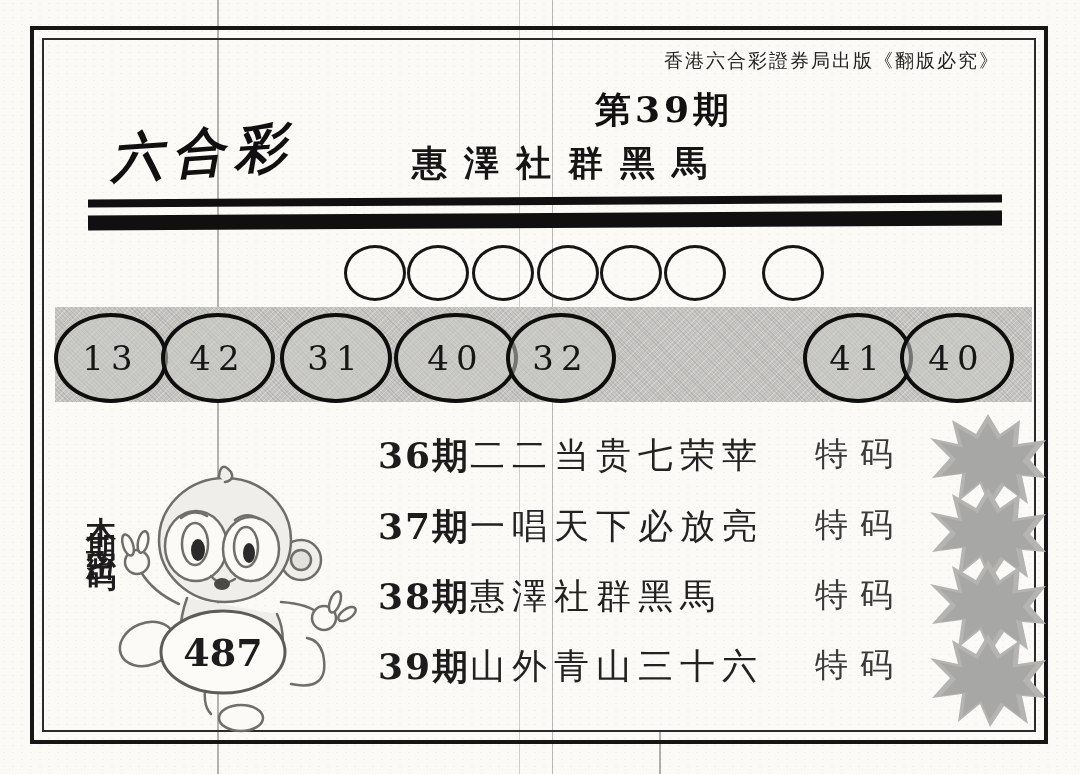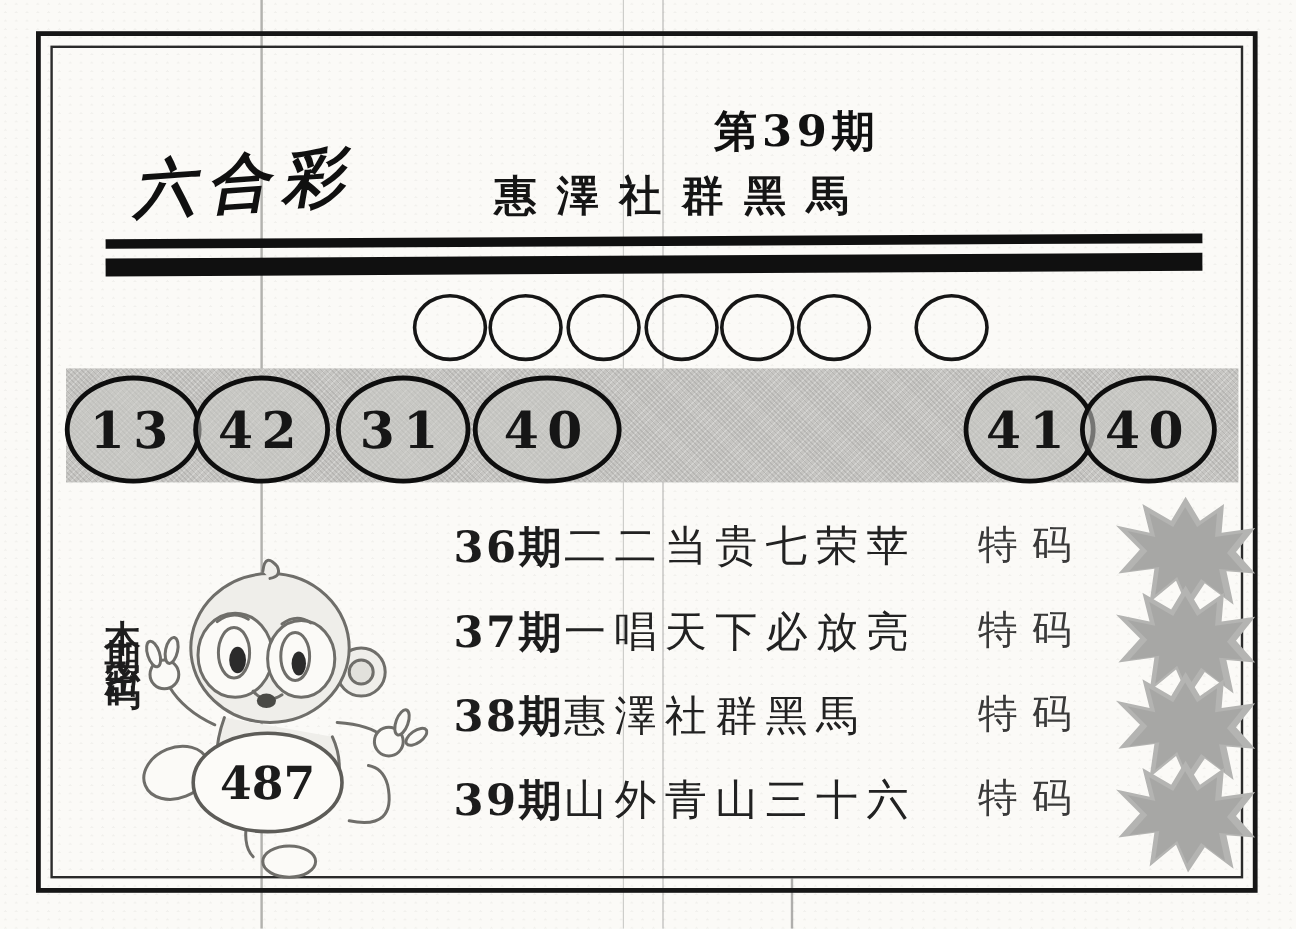--- a/index.html
+++ b/index.html
@@ -23,21 +23,21 @@
   .banner{left:412px;top:140px;font-size:35px;font-weight:bold;letter-spacing:17px;color:#151515;white-space:nowrap;}
   .bar{left:88px;width:914px;background:#101010;transform:rotate(-0.3deg);}
   .bar-thin{top:197px;height:8px;}
   .bar-thick{top:213px;height:15px;}
   .slot{position:absolute;top:245px;width:56px;height:50px;border:3px solid #161616;border-radius:50%;background:transparent;}
   .band{left:55px;top:307px;width:977px;height:95px;background-color:#c6c5c2;
     background-image:repeating-linear-gradient(45deg, rgba(40,40,40,0.10) 0 1px, transparent 1px 3px),
                      repeating-linear-gradient(-45deg, rgba(255,255,255,0.25) 0 1px, transparent 1px 4px);}
   .num-oval{position:absolute;top:313px;height:82px;border:4px solid #0e0e0e;border-radius:50%;
     background:rgba(203,202,199,0.55);display:flex;align-items:center;justify-content:center;
-    font-size:42px;letter-spacing:7px;color:#161616;font-family:"DejaVu Serif",serif;font-weight:bold;}
+    font-size:34px;letter-spacing:7px;color:#161616;font-family:"DejaVu Serif",serif;}
   .row{position:absolute;height:50px;white-space:nowrap;}
   .row .period{position:absolute;left:0;font-size:36px;font-weight:600;color:#1c1c1c;letter-spacing:2px;}
   .row .poem{position:absolute;left:92px;font-size:35px;color:#222;letter-spacing:7px;}
   .row .special{position:absolute;left:437px;font-size:33px;color:#3a3a3a;letter-spacing:12px;}
   .burst{position:absolute;width:122px;height:96px;}
   .secret-label{left:80px;top:492px;writing-mode:vertical-rl;text-orientation:upright;
     font-size:30px;letter-spacing:16px;color:#1d1d1d;font-weight:600;}
   .monkey{left:95px;top:452px;width:262px;height:285px;}
 </style>
 </head>
@@ -46,40 +46,42 @@
 <div class="page">
 
   <div class="crease" style="left:217px;width:2px;background:rgba(70,70,65,0.40);"></div>
   <div class="crease" style="left:519px;width:1px;background:rgba(0,0,0,0.18);"></div>
   <div class="crease" style="left:552px;width:1px;background:rgba(0,0,0,0.26);"></div>
   <div class="abs" style="left:659px;top:732px;width:2px;height:42px;background:rgba(0,0,0,0.30);"></div>
 
   <div class="abs frame-outer"></div>
   <div class="abs frame-inner"></div>
 
+  <div class="abs publisher">香港六合彩證券局出版《翻版必究》</div>
   <div class="abs issue-title">第39期</div>
   <div class="abs logo">六合彩</div>
   <div class="abs banner">惠澤社群黑馬</div>
 
   <div class="abs bar bar-thin"></div>
   <div class="abs bar bar-thick"></div>
 
   <div class="slot" style="left:344px;"></div>
   <div class="slot" style="left:407px;"></div>
   <div class="slot" style="left:472px;"></div>
   <div class="slot" style="left:537px;"></div>
   <div class="slot" style="left:600px;"></div>
   <div class="slot" style="left:664px;"></div>
   <div class="slot" style="left:762px;"></div>
 
   <div class="abs band"></div>
   <div class="num-oval" style="left:54px;width:106px;">13</div>
   <div class="num-oval" style="left:161px;width:106px;">42</div>
   <div class="num-oval" style="left:280px;width:104px;">31</div>
   <div class="num-oval" style="left:394px;width:116px;">40</div>
+  <div class="num-oval" style="left:506px;width:102px;">32</div>
   <div class="num-oval" style="left:803px;width:102px;">41</div>
   <div class="num-oval" style="left:900px;width:106px;">40</div>
 
   <div class="row" style="left:378px;top:432px;">
     <span class="period">36期</span>
     <span class="poem">二二当贵七荣苹</span>
     <span class="special">特码</span>
   </div>
   <div class="row" style="left:378px;top:503px;">
     <span class="period">37期</span>

